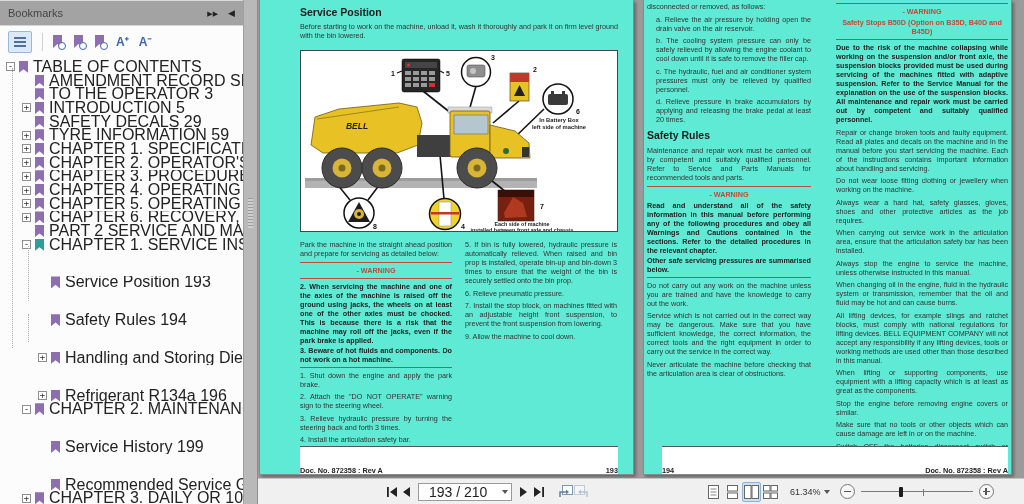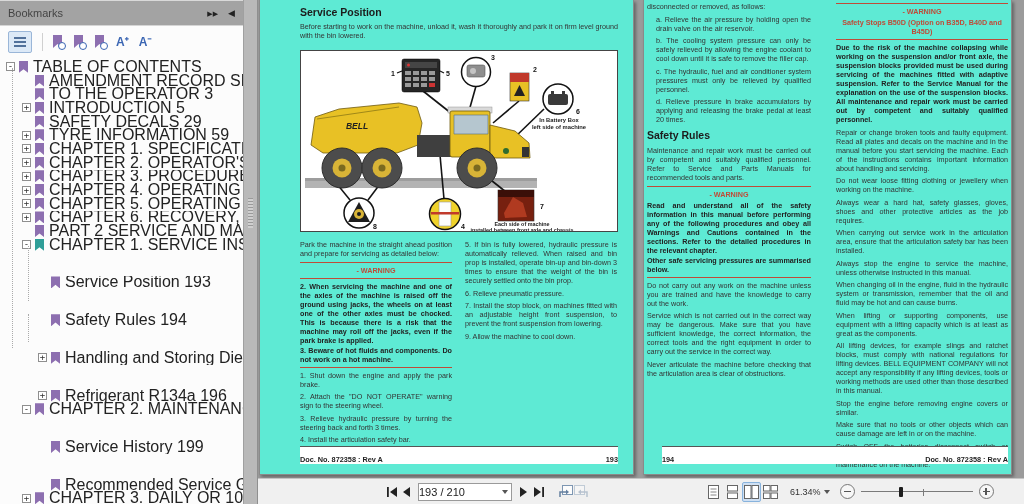--- a/index.html
+++ b/index.html
@@ -49,28 +49,28 @@
   .par{font-size:7.2px;line-height:9px;color:#333;text-align:justify;}
   .par.plain{margin-bottom:3.5px;}
   .par.bold{font-weight:bold;color:#222;margin-bottom:3.5px;}
   .par.warnitem{font-weight:bold;color:#222;margin-bottom:1px;}
   .par.sub{margin-bottom:3.5px;padding-left:9px;}
   .par.rule{border-top:1px solid #bf4b38;margin:3px 0;height:0;text-align:left;}
   .par.warnhead{color:#bf4b38;font-weight:bold;text-align:center;margin:0 0 2px;}
   .par.warnsub{color:#bf4b38;font-weight:bold;text-align:center;margin:0 0 1px;}
   .par.h2i{font-size:10.5px;font-weight:bold;color:#1c1c1c;text-align:left;margin:5px 0 5px;line-height:12px;}
   .col{position:absolute;}
-  .pfoot{position:absolute;border-top:1px solid #555;background:#fff;display:flex;justify-content:space-between;padding-top:8px;font-size:7.3px;font-weight:bold;color:#222;}
+  .pfoot{position:absolute;border-top:1px solid #555;background:#fff;display:flex;justify-content:space-between;padding-top:19px;font-size:7.3px;font-weight:bold;color:#222;}
   #figbox{position:absolute;left:40px;top:50px;width:318px;height:182px;border:1px solid #444;box-sizing:border-box;background:#fff;}
 
   
   #btoolbar{height:26px;background:#f0f0f0;border-top:1px solid #c4c4c4;display:flex;align-items:center;box-sizing:border-box;}
   .tbtn{width:15px;height:16px;display:flex;align-items:center;justify-content:center;cursor:pointer;flex:none;}
   .pagebox{width:92px;height:16px;background:#fff;border:1px solid #9a9a9a;display:flex;align-items:center;margin:0 4px;flex:none;}
-  .pagebox input{flex:1;border:none;outline:none;font-size:11px;color:#222;padding:0 0;min-width:0;background:transparent;font-family:"Liberation Sans",sans-serif;}
+  .pagebox input{flex:1;border:none;outline:none;font-size:14px;color:#222;padding:0 10px;min-width:0;background:transparent;font-family:"Liberation Sans",sans-serif;}
   .caret{width:0;height:0;border-left:3px solid transparent;border-right:3px solid transparent;border-top:4px solid #555;flex:none;}
   .pagebox .caret{margin-right:3px;}
   .viewico{opacity:.85;}
   .viewico.dim{opacity:.35;}
   .layico{width:17px;height:18px;display:flex;align-items:center;justify-content:center;border:1px solid transparent;border-radius:2px;flex:none;cursor:pointer;}
   .layico.active{background:#cfe0f3;border-color:#88b3dd;}
   .zoomtxt{font-size:9px;color:#333;margin:0 3px 0 10px;flex:none;}
   .zbtn{width:13px;height:13px;border:1px solid #777;border-radius:50%;position:relative;flex:none;cursor:pointer;background:#f7f7f7;}
   .zbtn::before{content:"";position:absolute;left:3px;top:5.5px;width:7px;height:1.5px;background:#555;}
   .zbtn.plus::after{content:"";position:absolute;left:5.7px;top:3px;width:1.5px;height:7px;background:#555;}
@@ -430,22 +430,22 @@
             <div class="par warnhead">-  WARNING</div>
             <div class="par warnsub">Safety Stops B50D (Option on B35D, B40D and B45D)</div>
             <div class="par rule"></div>
             <div class="par bold">Due to the risk of the machine collapsing while working on the suspension and/or front axle, the suspension blocks provided must be used during servicing of the machines fitted with adaptive suspension.  Refer to the Service Manual for the explanation on the use of the suspension blocks.  All maintenance and repair work must be carried out by competent and suitably qualified personnel.</div>
             <div class="par plain">Repair or change broken tools and faulty equipment. Read all plates and decals on the machine and in the manual before you start servicing the machine. Each of the instructions contains important information about handling and servicing.</div>
             <div class="par plain">Do not wear loose fitting clothing or jewellery when working on the machine.</div>
             <div class="par plain">Always wear a hard hat, safety glasses, gloves, shoes and other protective articles as the job requires.</div>
             <div class="par plain">When carrying out service work in the articulation area, ensure that the articulation safety bar has been installed.</div>
             <div class="par plain">Always stop the engine to service the machine, unless otherwise instructed in this manual.</div>
             <div class="par plain">When changing oil in the engine, fluid in the hydraulic system or transmission, remember that the oil and fluid may be hot and can cause burns.</div>
+            <div class="par plain">All lifting devices, for example slings and ratchet blocks, must comply with national regulations for lifting devices. BELL EQUIPMENT COMPANY will not accept any responsibility if any lifting devices, tools or working methods are used other than those described in this manual.</div>
             <div class="par plain">When lifting or supporting components, use equipment with a lifting capacity which is at least as great as the components.</div>
-            <div class="par plain">All lifting devices, for example slings and ratchet blocks, must comply with national regulations for lifting devices. BELL EQUIPMENT COMPANY will not accept any responsibility if any lifting devices, tools or working methods are used other than those described in this manual.</div>
             <div class="par plain">Stop the engine before removing engine covers or similar.</div>
             <div class="par plain">Make sure that no tools or other objects which can cause damage are left in or on the machine.</div>
             <div class="par plain">Switch OFF the batteries disconnect switch or disconnect the battery before performing maintenance on the machine.</div>
           </div>
         <div class="pfoot" style="left:18px;top:446px;width:346px;">
           <span>194</span>
           <span>Doc. No. 872358 : Rev A</span>
         </div>
       </div>
     </div>

